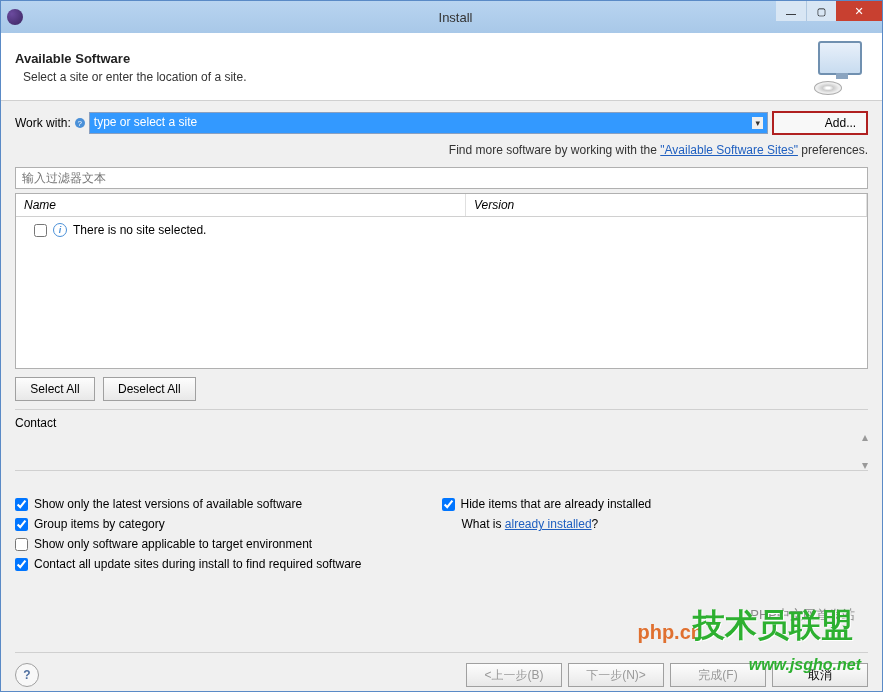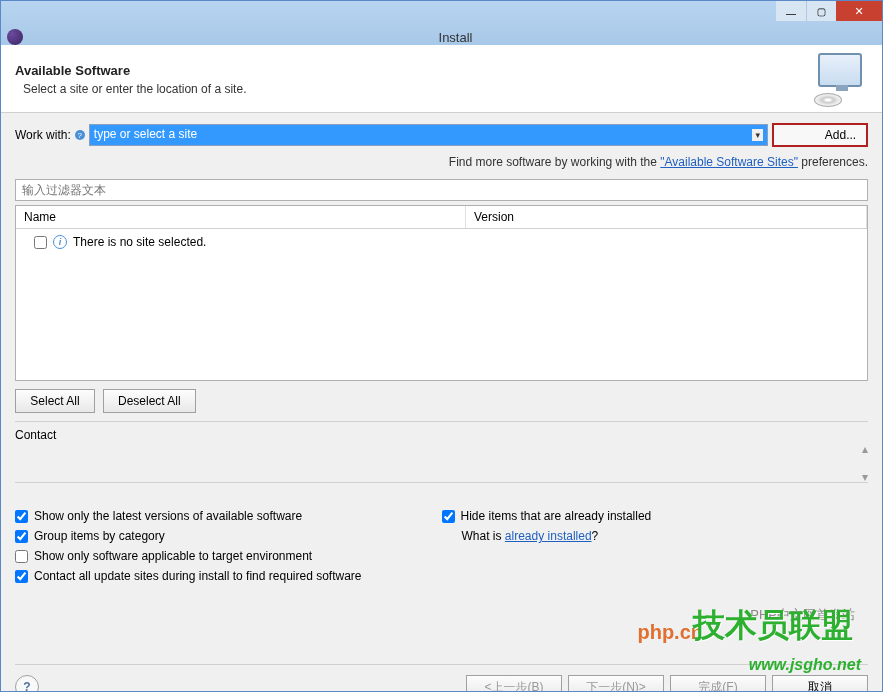--- a/index.html
+++ b/index.html
@@ -1,17 +1,17 @@
 <!DOCTYPE html>
 <html><head>
 <meta charset="utf-8">
 <style>
 * { box-sizing: border-box; margin: 0; padding: 0; font-family: "Segoe UI", Tahoma, sans-serif; font-size: 12px; }
 body { background: #fff; width: 883px; height: 692px; overflow: hidden; border: 1px solid #5a8ac6; }
-.titlebar { height: 44px; background: linear-gradient(#b8d4f0, #a8c8e8); display: flex; align-items: flex-end; padding: 0 0 0 6px; position: relative; }
+.titlebar { height: 32px; background: linear-gradient(#b8d4f0, #a8c8e8); display: flex; align-items: center; padding: 0 0 0 6px; position: relative; }
 .titlebar .eclipse-icon { width: 16px; height: 16px; border-radius: 50%; background: radial-gradient(circle at 30% 30%, #6b4a9e, #3a2560); margin-right: 6px; }
 .titlebar .title { flex: 1; text-align: center; color: #333; font-size: 13px; }
 .win-controls { display: flex; height: 20px; position: absolute; right: 0; top: 0; }
 .win-btn { width: 30px; height: 20px; display: flex; align-items: center; justify-content: center; font-size: 10px; cursor: pointer; }
 .win-btn.min { background: #d8e6f4; }
 .win-btn.max { background: #d8e6f4; border-left: 1px solid #b0c8e0; }
 .win-btn.close { background: #c84030; color: #fff; width: 46px; }
 .win-btn.close::before { content: "✕"; font-size: 11px; }
 .win-btn.min::before { content: "—"; position: relative; top: 2px; }
 .win-btn.max::before { content: "▢"; }
@@ -28,21 +28,21 @@
 .help-dot { width: 10px; height: 10px; border-radius: 50%; background: #4a90d8; color: #fff; font-size: 8px; display: inline-flex; align-items: center; justify-content: center; }
 .site-combo { flex: 1; height: 22px; border: 1px solid #8aa0c0; padding: 2px 4px; color: #fff; background: #3399ff; position: relative; }
 .site-combo .sel-text { background: #3399ff; color: #fff; display: inline-block; }
 .site-combo .arrow { position: absolute; right: 4px; top: 4px; color: #333; font-size: 9px; background: #f0f0f0; padding: 1px 3px; }
 .add-btn { width: 96px; height: 24px; border: 2px solid #b02020; background: #f8f8f8; cursor: pointer; padding-left: 41px; }
 .find-more { text-align: right; margin: 4px 0 10px; color: #333; }
 .find-more a { color: #2060c0; text-decoration: underline; }
 .filter-input { width: 100%; height: 22px; border: 1px solid #b0b0b0; padding: 2px 6px; color: #888; background: #fff; margin-bottom: 4px; }
 .tree-panel { border: 1px solid #b0b0b0; background: #fff; height: 176px; display: flex; flex-direction: column; }
 .tree-header { display: flex; border-bottom: 1px solid #d0d0d0; background: #fff; }
-.tree-header .col { padding: 4px 8px; border-right: 1px solid #e0e0e0; }
+.tree-header .col { padding: 4px 8px; border-right: 1px solid #e0e0e0; font-style: italic; }
 .col-name { width: 450px; } .col-version { flex: 1; }
 .tree-body { padding: 6px 8px; }
 .tree-row { display: flex; align-items: center; gap: 6px; padding-left: 10px; }
 .tree-row input[type=checkbox] { width: 13px; height: 13px; }
 .info-icon { width: 14px; height: 14px; border-radius: 50%; border: 1px solid #4a90d8; color: #4a90d8; font-size: 9px; font-style: italic; display: inline-flex; align-items: center; justify-content: center; font-weight: bold; }
 .sel-buttons { display: flex; gap: 8px; margin: 8px 0; }
 .std-btn { height: 24px; padding: 0 14px; border: 1px solid #a0a0a0; background: linear-gradient(#fdfdfd, #e8e8e8); cursor: pointer; min-width: 80px; }
 .details-panel { border-top: 1px solid #d0d0d0; padding: 6px 0; position: relative; }
 .details-panel h3 { font-weight: normal; }
 .details-scroll { position: absolute; right: 0; top: 20px; color: #999; font-size: 10px; display: flex; flex-direction: column; gap: 14px; }

